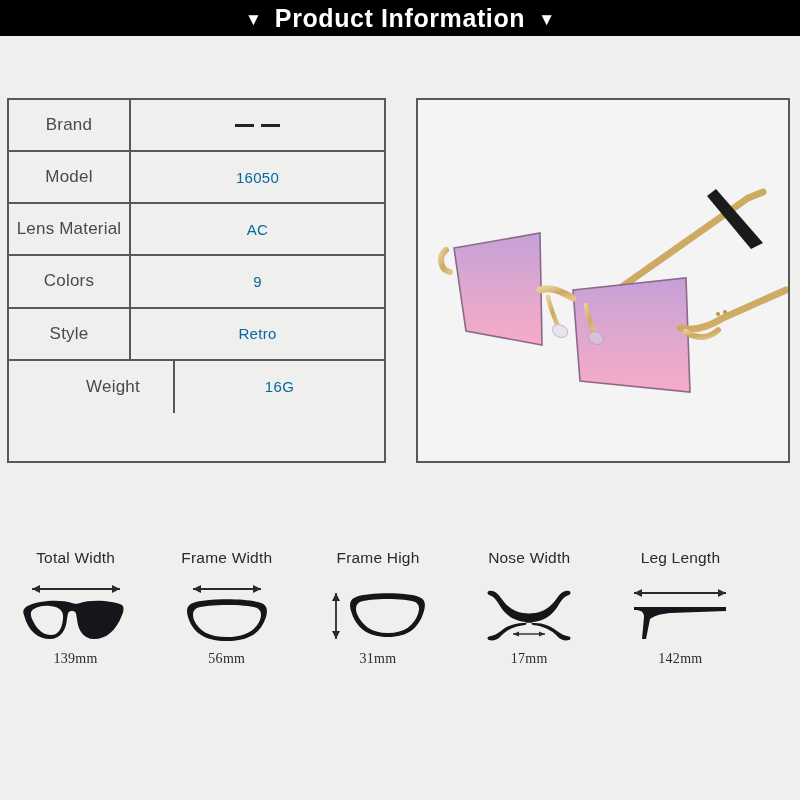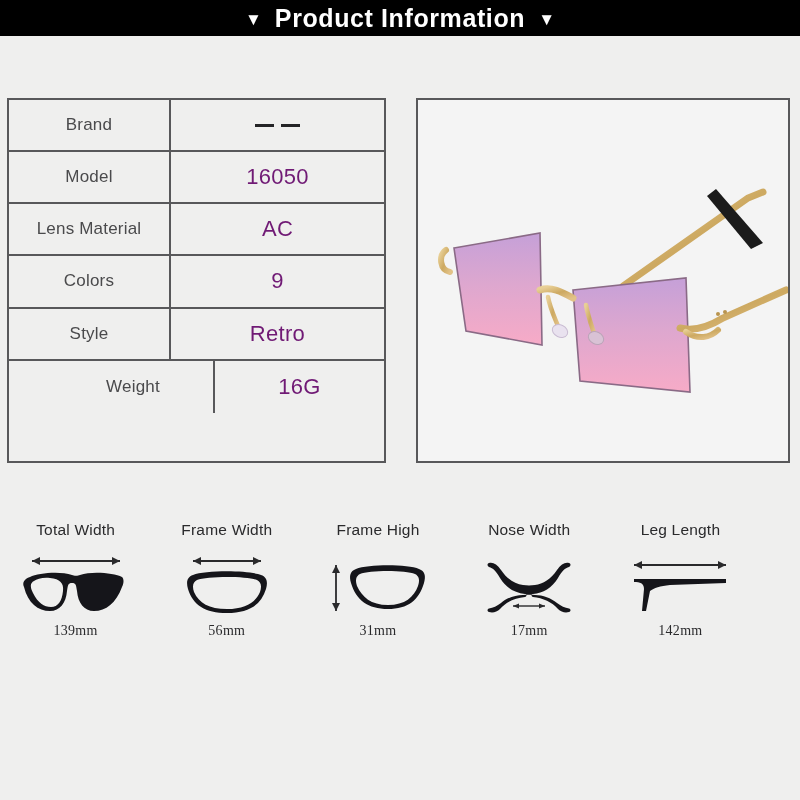--- a/index.html
+++ b/index.html
@@ -55,37 +55,37 @@
     background: #efefee;
   }
   .spec-row {
     display: flex;
     height: 52.14px;
     border-bottom: 2px solid #58585a;
     box-sizing: border-box;
   }
   .spec-row:last-child { border-bottom: none; margin-left: 44px; }
   .spec-label {
-    width: 162px;
+    width: 122px;
     border-right: 2px solid #58585a;
     box-sizing: border-box;
     display: flex;
     align-items: center;
     justify-content: center;
     font-size: 17px;
     color: #4a4a4c;
     letter-spacing: 0.2px;
   }
   .spec-value {
     flex: 1;
     display: flex;
     align-items: center;
     justify-content: center;
-    font-size: 22px;
-    color: #701a75;
+    font-size: 15px;
+    color: #0369a1;
     letter-spacing: 0.3px;
   }
   .spec-value.dashes {
     gap: 7px;
   }
   .dash {
     display: block;
     width: 19px;
     height: 3px;
     background: #242426;
@@ -102,21 +102,21 @@
     box-sizing: border-box;
     background: #f4f4f4;
     overflow: hidden;
   }
   #product-image-panel svg { display: block; }
 
   
   #measurements {
     position: absolute;
     left: 0;
-    top: 520px;
+    top: 548px;
     width: 756px;
     height: 140px;
     display: flex;
   }
   .measure-item {
     flex: 1;
     display: flex;
     flex-direction: column;
     align-items: center;
   }

